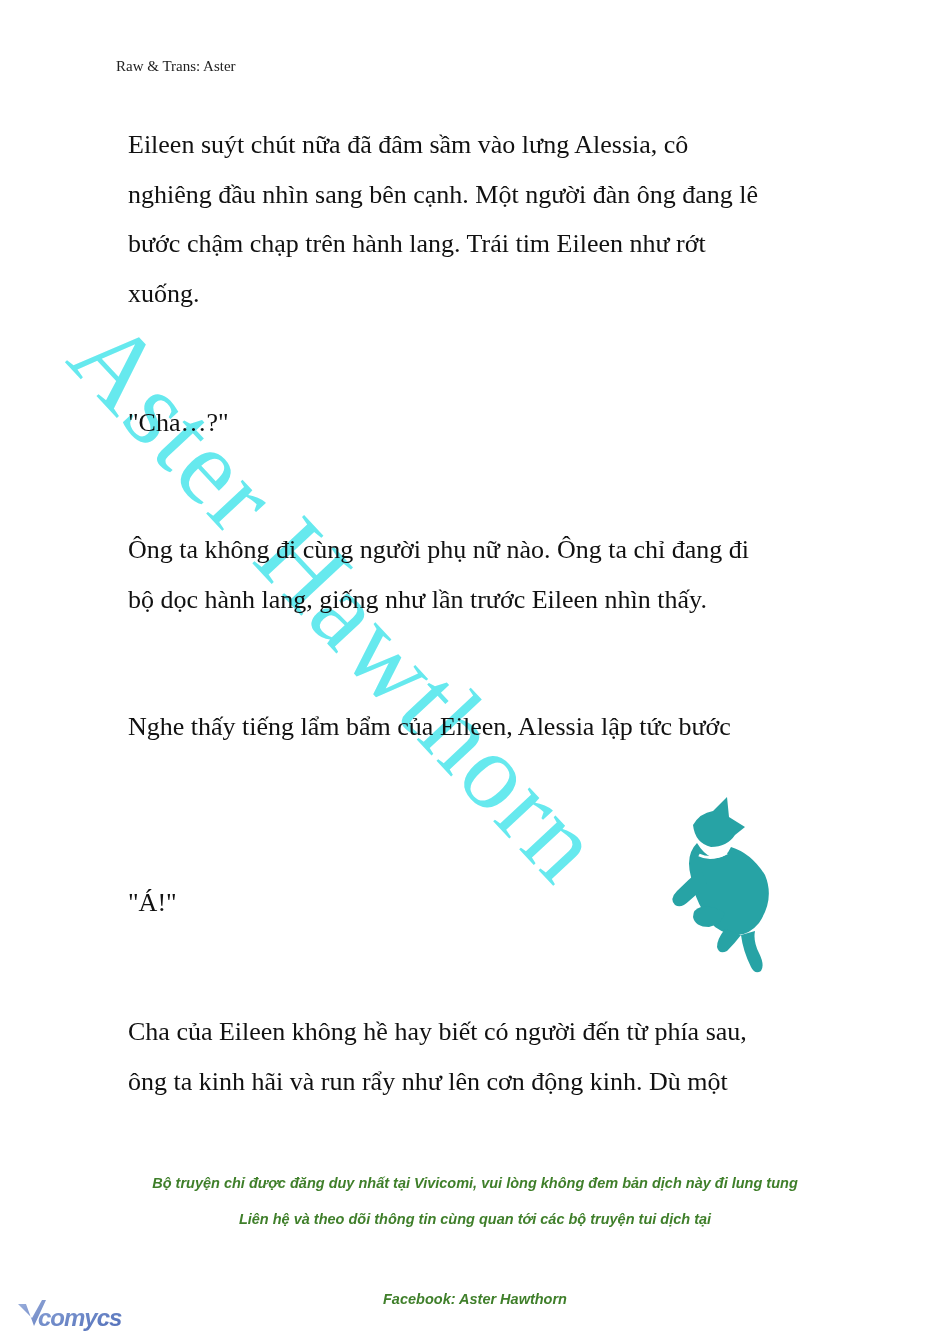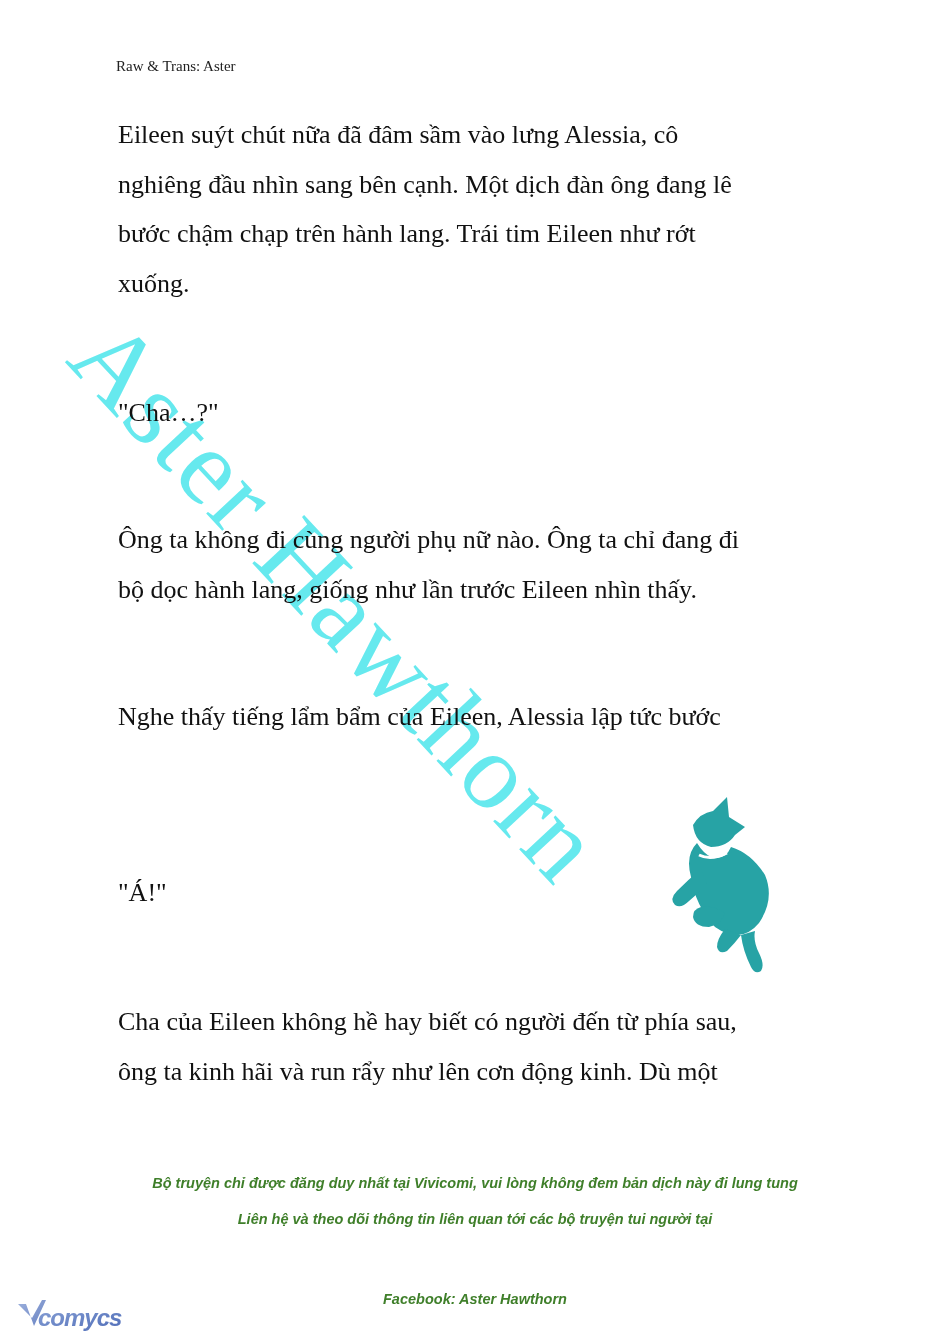--- a/index.html
+++ b/index.html
@@ -29,21 +29,21 @@
       color: #222222;
     }
     .para {
       position: absolute;
       left: 116px;
       width: 740px;
       font-family: "Liberation Serif", serif;
       font-size: 26px;
       line-height: 49.5px;
       color: #111111;
-      margin: 2px;
+      margin: 12px;
       z-index: 2;
     }
     .para .line {
       display: block;
       white-space: nowrap;
     }
     .watermark {
       position: absolute;
       left: 130px;
       top: 300px;
@@ -89,21 +89,21 @@
 <body>
 
 <div class="page">
 
   <div class="header">Raw &amp; Trans: Aster</div>
 
   <div class="watermark">Aster Hawthorn</div>
 
   <div class="para" style="top:108px;">
     <span class="line">Eileen suýt chút nữa đã đâm sầm vào lưng Alessia, cô</span>
-    <span class="line">nghiêng đầu nhìn sang bên cạnh. Một dịch đàn ông đang lê</span>
+    <span class="line">nghiêng đầu nhìn sang bên cạnh. Một người đàn ông đang lê</span>
     <span class="line">bước chậm chạp trên hành lang. Trái tim Eileen như rớt</span>
     <span class="line">xuống.</span>
   </div>
 
   <div class="para" style="top:386px;">
     <span class="line">"Cha…?"</span>
   </div>
 
   <div class="para" style="top:513px;">
     <span class="line">Ông ta không đi cùng người phụ nữ nào. Ông ta chỉ đang đi</span>
@@ -135,21 +135,21 @@
       <path d="M46 112 Q58 110 70 118 Q66 130 54 132 Q40 132 38 122 Q38 114 46 112 Z"></path>
 
       <path d="M70 134 Q62 144 62 152 Q64 160 72 156 Q80 148 86 140 Z"></path>
 
       <path d="M86 140 Q88 156 96 172 Q100 180 106 176 Q110 170 104 158 Q98 146 100 136 Z"></path>
     </g>
     <path d="M44 60 Q56 66 72 58" stroke="#ffffff" stroke-width="3" fill="none"></path>
   </svg>
 
   <div class="footer-note" style="top:1175px;">Bộ truyện chỉ được đăng duy nhất tại Vivicomi, vui lòng không đem bản dịch này đi lung tung</div>
-  <div class="footer-note" style="top:1211px;">Liên hệ và theo dõi thông tin liên quan tới các bộ truyện tui người tại</div>
+  <div class="footer-note" style="top:1211px;">Liên hệ và theo dõi thông tin cùng quan tới các bộ truyện tui dịch tại</div>
   <div class="footer-note" style="top:1247px;margin-top:44px;">Facebook: Aster Hawthorn</div>
 
   <svg class="logo" viewBox="0 0 130 42" xmlns="http://www.w3.org/2000/svg">
     <defs>
       <linearGradient id="lg" x1="0" y1="0" x2="1" y2="1">
         <stop offset="0" stop-color="#8aa2d6"></stop>
         <stop offset="1" stop-color="#4f6db8"></stop>
       </linearGradient>
     </defs>
     <path d="M2 8 L10 8 L18 30 L30 4 L26 4 L16 22 Z" fill="url(#lg)" opacity="0.85"></path>

